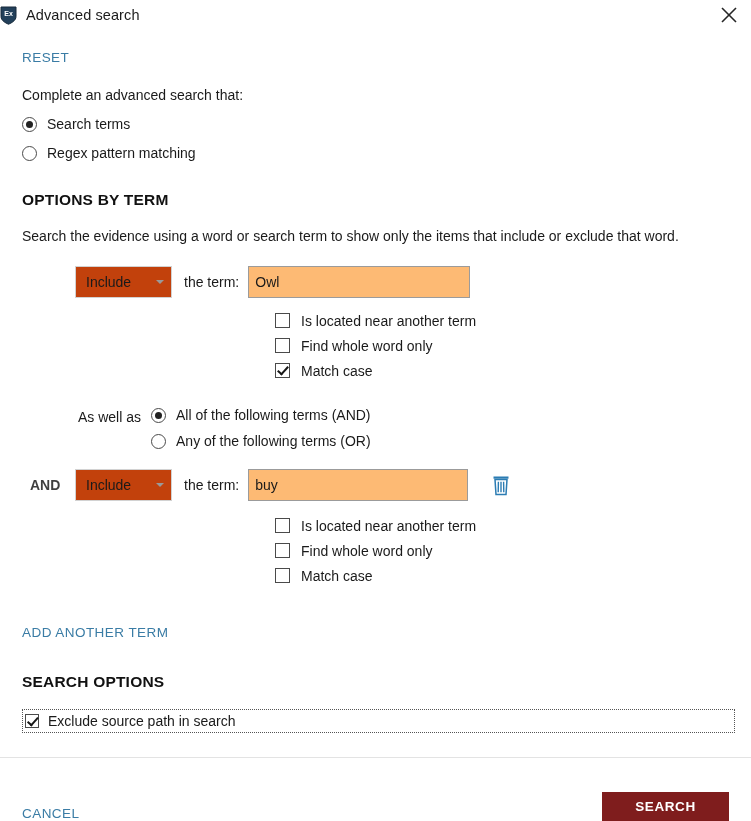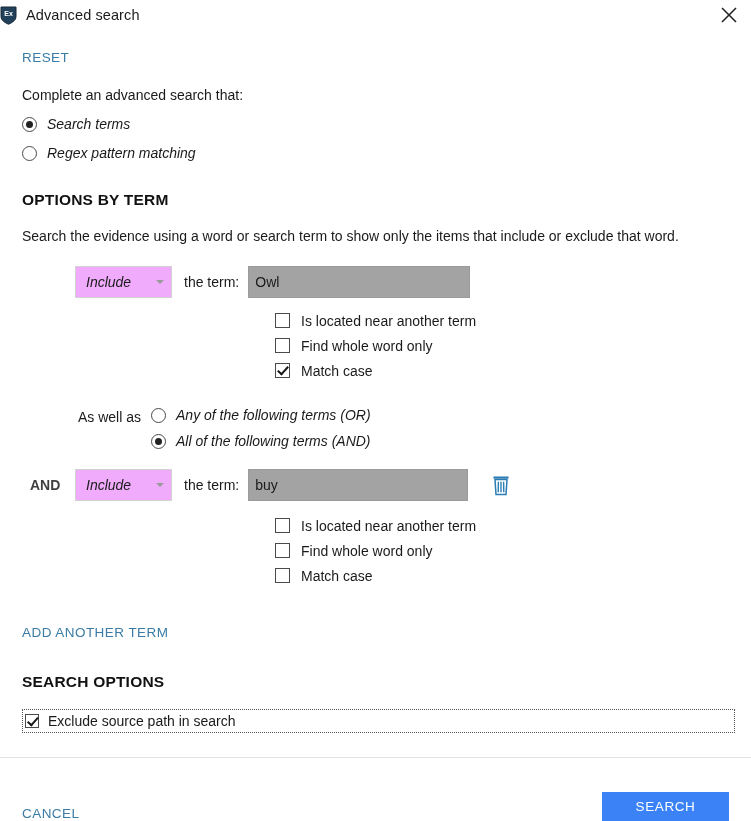--- a/index.html
+++ b/index.html
@@ -71,21 +71,20 @@
     font-size: 14px;
     margin-top: 21px;
     color: #1a1a1a;
   }
 
   
   .radio-row {
     display: flex;
     align-items: center;
     margin-top: 13px;
-    font-style: italic;
   }
   .radio {
     width: 15px;
     height: 15px;
     border-radius: 50%;
     border: 1px solid #4a4a4a;
     background: #fff;
     box-sizing: border-box;
     flex: 0 0 auto;
     position: relative;
@@ -136,48 +135,47 @@
     color: #3f3f3f;
     width: 45px;
     flex: 0 0 auto;
     font-weight: bold;
   }
 
   .dropdown {
     width: 97px;
     height: 32px;
     border: 1px solid #d2d2d2;
-    background: #f0abfc;
+    background: #c2410c;
     box-sizing: border-box;
     display: flex;
     align-items: center;
     justify-content: space-between;
     padding: 0 7px 0 10px;
     flex: 0 0 auto;
     cursor: pointer;
-    font-style: italic;
   }
   .dropdown-value { font-size: 14px; color: #1a1a1a; }
   .caret {
     width: 0; height: 0;
     border-left: 4.5px solid transparent;
     border-right: 4.5px solid transparent;
     border-top: 4.5px solid #9a9a9a;
   }
 
   .the-term-label {
     font-size: 14px;
     margin: 0 9px 0 12px;
     flex: 0 0 auto;
   }
 
   .term-input {
     height: 32px;
     border: 1px solid #9b9b9b;
-    background: #a3a3a3;
+    background: #fdba74;
     box-sizing: border-box;
     font-family: "Liberation Sans", "DejaVu Sans", sans-serif;
     font-size: 14px;
     color: #1a1a1a;
     padding: 0 6px;
     outline: none;
   }
   #term-input-1 { width: 222px; }
   #term-input-2 { width: 220px; }
 
@@ -289,26 +287,26 @@
     font-size: 13.5px;
     letter-spacing: 0.45px;
     margin-left: 22px;
     cursor: pointer;
   }
   .search-btn {
     position: absolute;
     right: 22px;
     width: 127px;
     height: 29px;
-    background: #3b82f6;
+    background: #7f1d1d;
     color: #fff;
     border: none;
     font-family: "Liberation Sans", "DejaVu Sans", sans-serif;
     font-size: 13.5px;
-    font-weight: normal;
+    font-weight: bold;
     letter-spacing: 0.6px;
     cursor: pointer;
   }
 </style>
 </head>
 <body>
 
 <div class="titlebar">
   <span class="app-icon">
     <svg width="17" height="19" viewBox="0 0 17 19">
@@ -370,26 +368,26 @@
         <span class="check-label">Match case</span>
       </div>
     </div>
   </div>
 
   
   <div class="aswellas">
     <span class="aswellas-label">As well as</span>
     <div class="aswellas-options">
       <div class="radio-row">
+        <span class="radio checked"></span>
+        <span class="radio-label">All of the following terms (AND)</span>
+      </div>
+      <div class="radio-row">
         <span class="radio"></span>
         <span class="radio-label">Any of the following terms (OR)</span>
-      </div>
-      <div class="radio-row">
-        <span class="radio checked"></span>
-        <span class="radio-label">All of the following terms (AND)</span>
       </div>
     </div>
   </div>
 
   
   <div class="term-block">
     <div class="term-row" id="term-row-2">
       <span class="conj-label">AND</span>
       <div class="dropdown">
         <span class="dropdown-value">Include</span>

